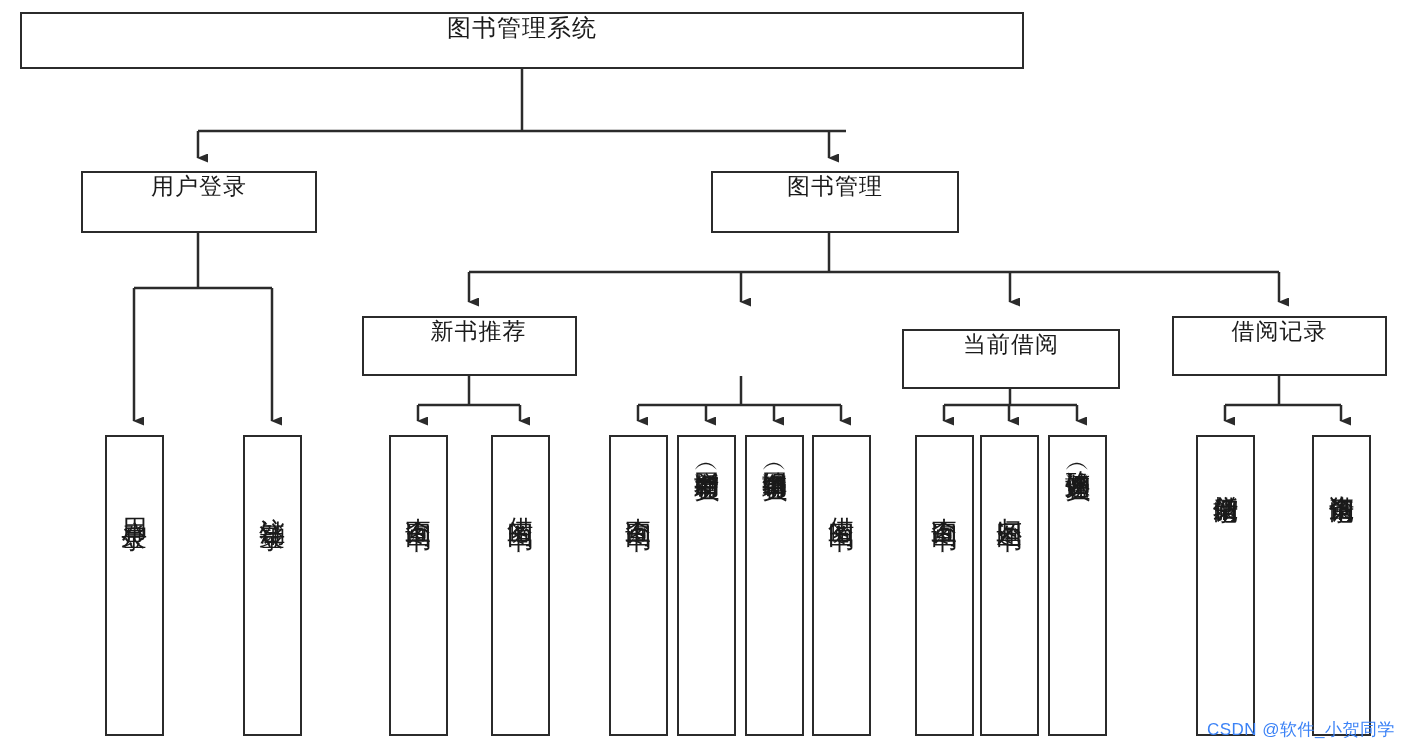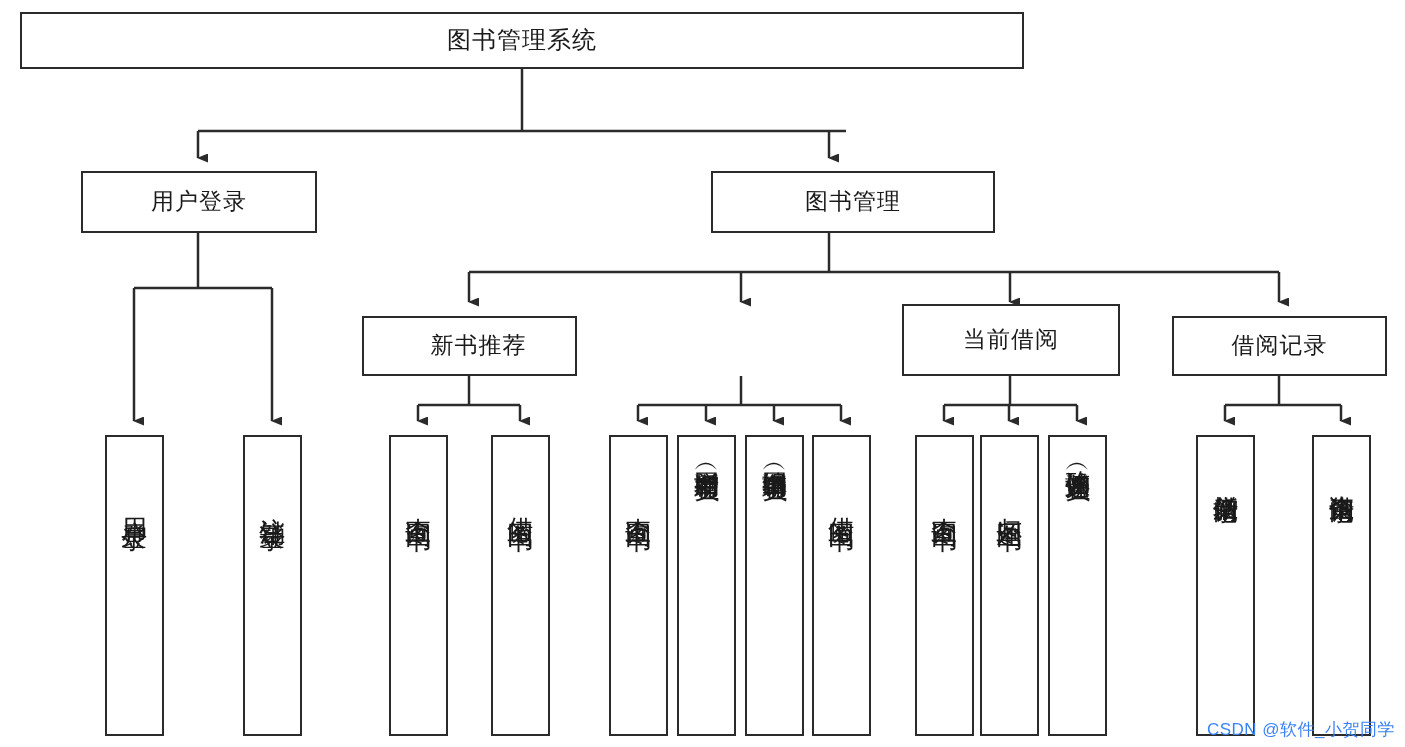--- a/index.html
+++ b/index.html
@@ -25,21 +25,20 @@
     width: 1405px;
     height: 747px;
     pointer-events: none;
   }
   .node {
     position: absolute;
     box-sizing: border-box;
     background: #ffffff;
     border: 2.5px solid #2b2b2b;
     display: flex;
-    align-items: center;
     justify-content: center;
     color: #1a1a1a;
     z-index: 2;
   }
   .node-label {
     display: block;
     text-align: center;
     line-height: 1.18;
     letter-spacing: 1px;
   }
@@ -138,28 +137,28 @@
     </g>
   </svg>
 
   <div class="node horiz root" style="left:20px; top:12px; width:1004px; height:57px;">
     <span class="node-label">图书管理系统</span>
   </div>
 
   <div class="node horiz" style="left:81px; top:171px; width:236px; height:62px;">
     <span class="node-label">用户登录</span>
   </div>
-  <div class="node horiz" style="left:711px; top:171px; width:284px; height:62px;">
+  <div class="node horiz" style="left:711px; top:171px; width:248px; height:62px;">
     <span class="node-label">图书管理</span>
   </div>
 
   <div class="node horiz" style="left:362px; top:316px; width:215px; height:60px;padding-left:18px;">
     <span class="node-label">新书推荐</span>
   </div>
-  <div class="node horiz" style="left:902px; top:304px; width:218px; height:72px;">
+  <div class="node horiz" style="left:902px; top:329px; width:218px; height:60px;">
     <span class="node-label">当前借阅</span>
   </div>
   <div class="node horiz" style="left:1172px; top:316px; width:215px; height:60px;">
     <span class="node-label">借阅记录</span>
   </div>
 
   <div class="node vert" style="left:105px; top:435px; width:59px; height:301px; padding-top:60px;">
     <span class="node-label">用户登录</span>
   </div>
   <div class="node vert" style="left:243px; top:435px; width:59px; height:301px; padding-top:60px;">

